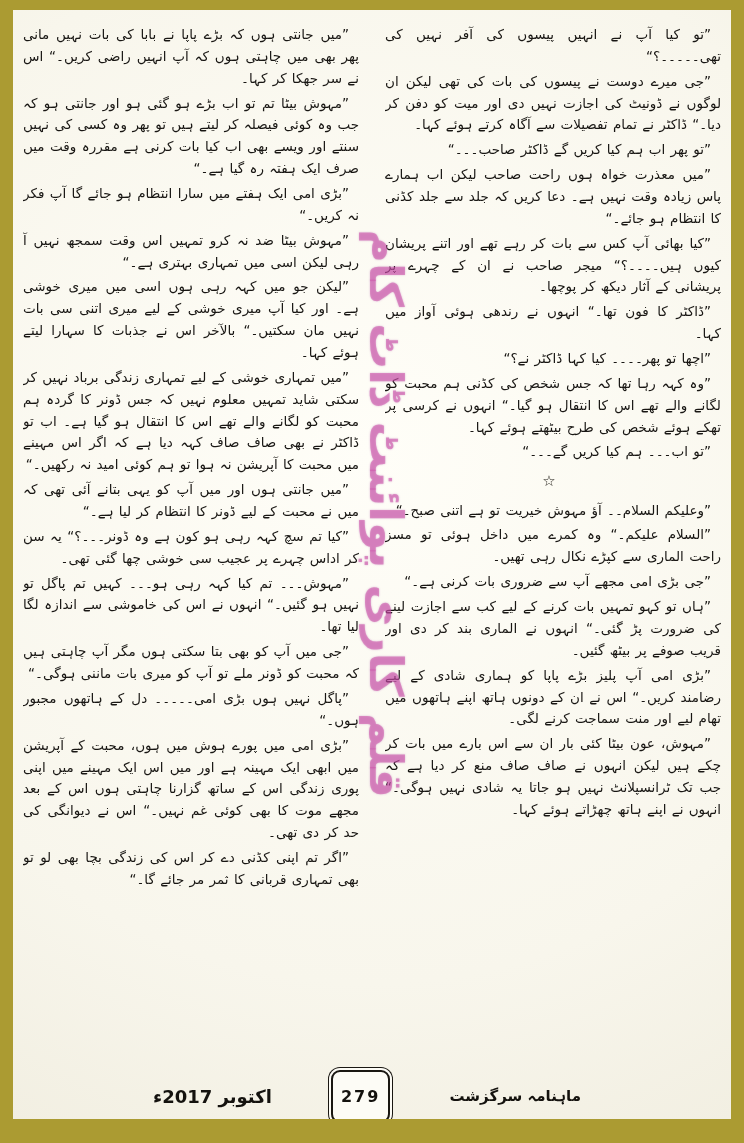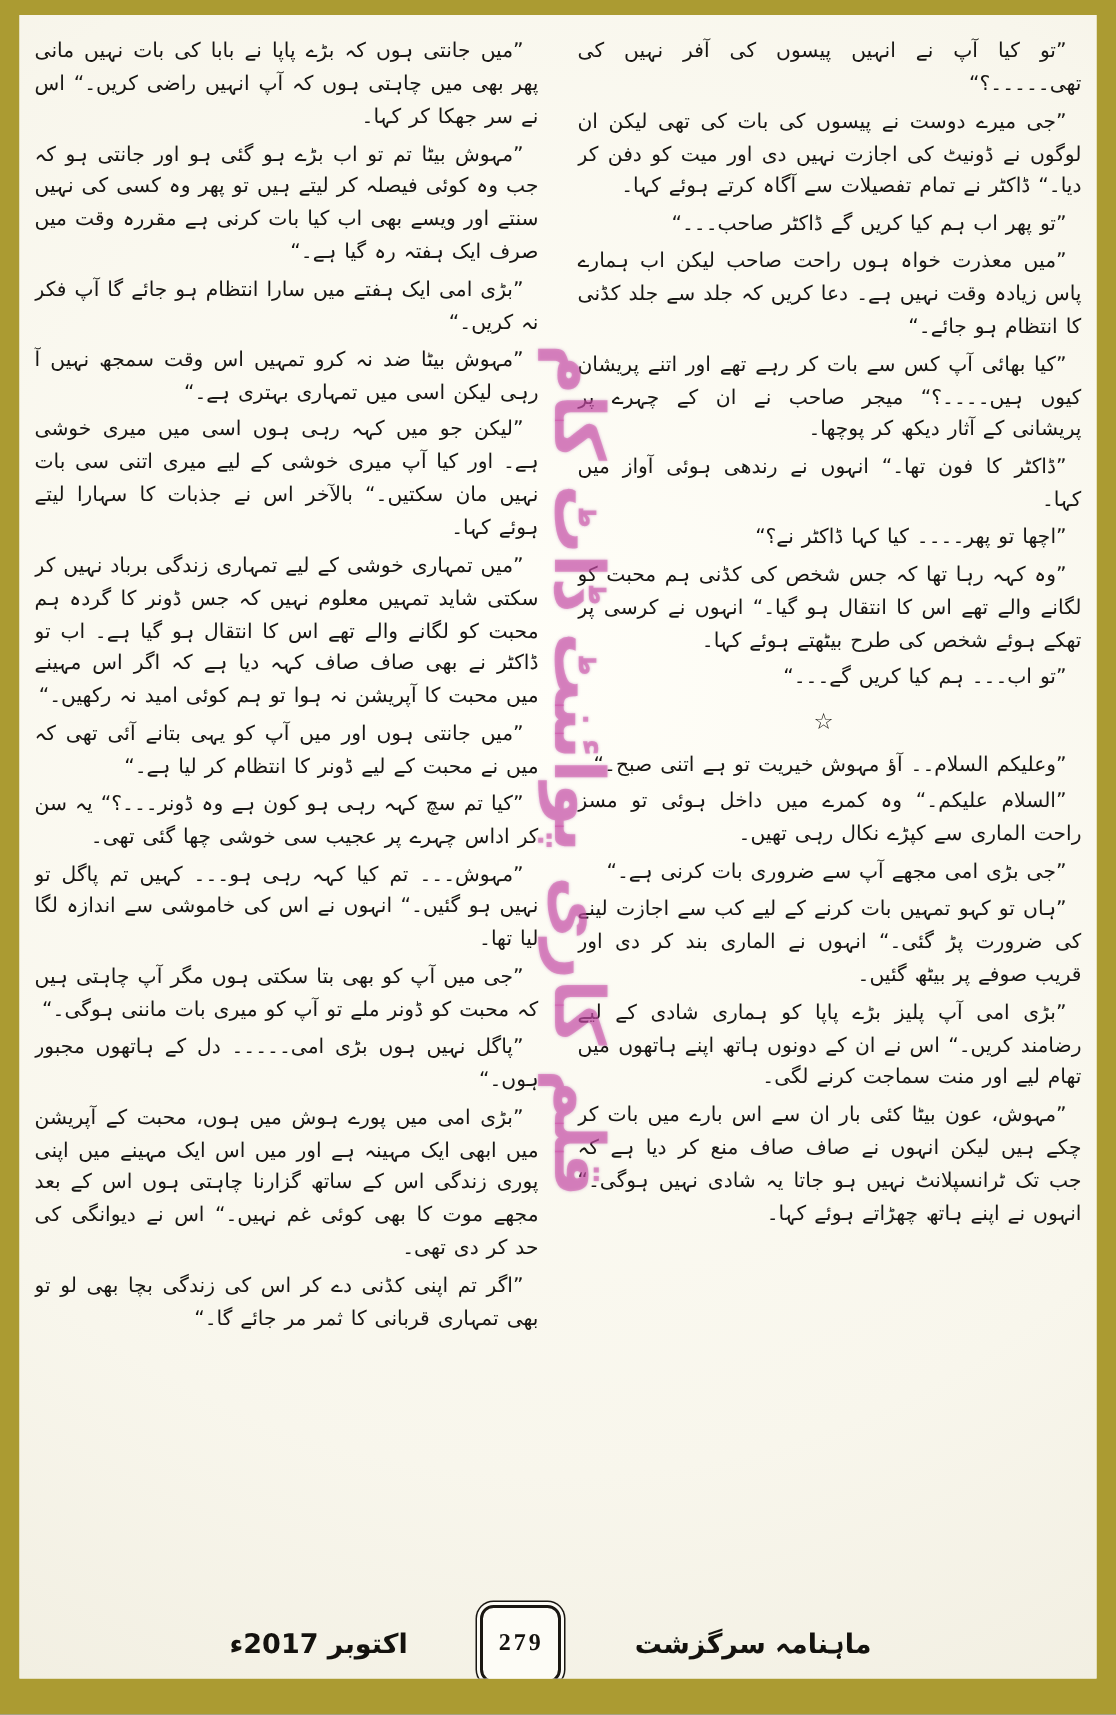--- a/index.html
+++ b/index.html
@@ -97,25 +97,24 @@
     padding: 15px 8px;
     text-align: center;
     font-weight: bold;
     font-size: 16px;
     letter-spacing: 2px;
     color: #14120e;
     background: #fdfcf6;
     border: 2px solid #1a1712;
     border-radius: 9px;
     box-shadow: 0 0 0 2px #fdfcf6, 0 0 0 3px #1a1712;
-    font-family: Liberation Serif, serif;
   }
   .footer-magazine {
     font-weight: bold;
-    font-size: 18px;
+    font-size: 15px;
     direction: rtl;
   }
 </style>
 </head>
 <body>
 
 <div class="scan">
   <div class="sheet">
 
     <div class="columns">

